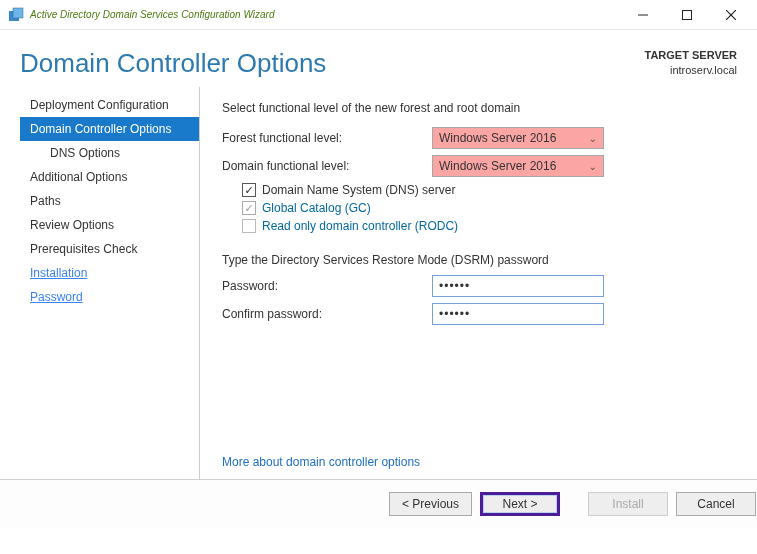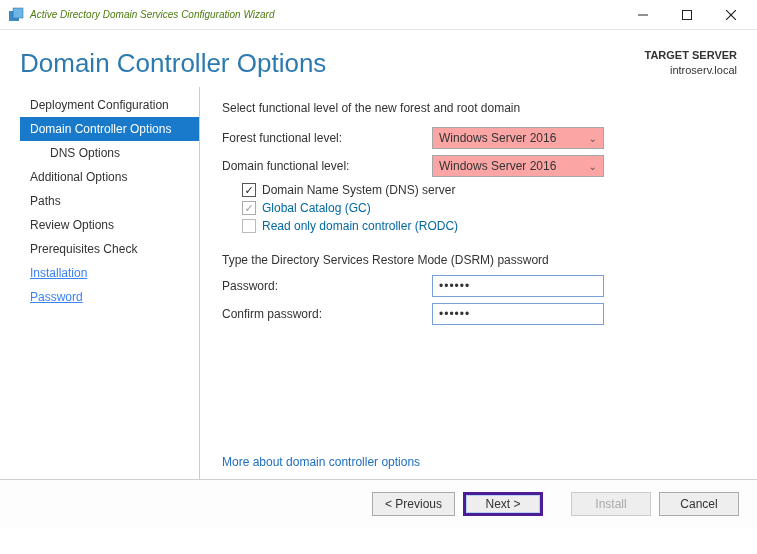--- a/index.html
+++ b/index.html
@@ -125,21 +125,21 @@
     left: 22px;
     cursor: pointer;
   }
   .footer {
     border-top: 1px solid #d0d0d0;
     height: 48px;
     display: flex;
     justify-content: flex-end;
     align-items: center;
     gap: 8px;
-    padding: 0 18px;
+    padding: 0 1px;
     background: #fdfdfd;
   }
   .btn {
     min-width: 80px;
     height: 24px;
     border: 1px solid #aaa;
     background: #eee;
     font-size: 12px;
     display: flex; align-items:center; justify-content:center;
     padding: 0 12px;

